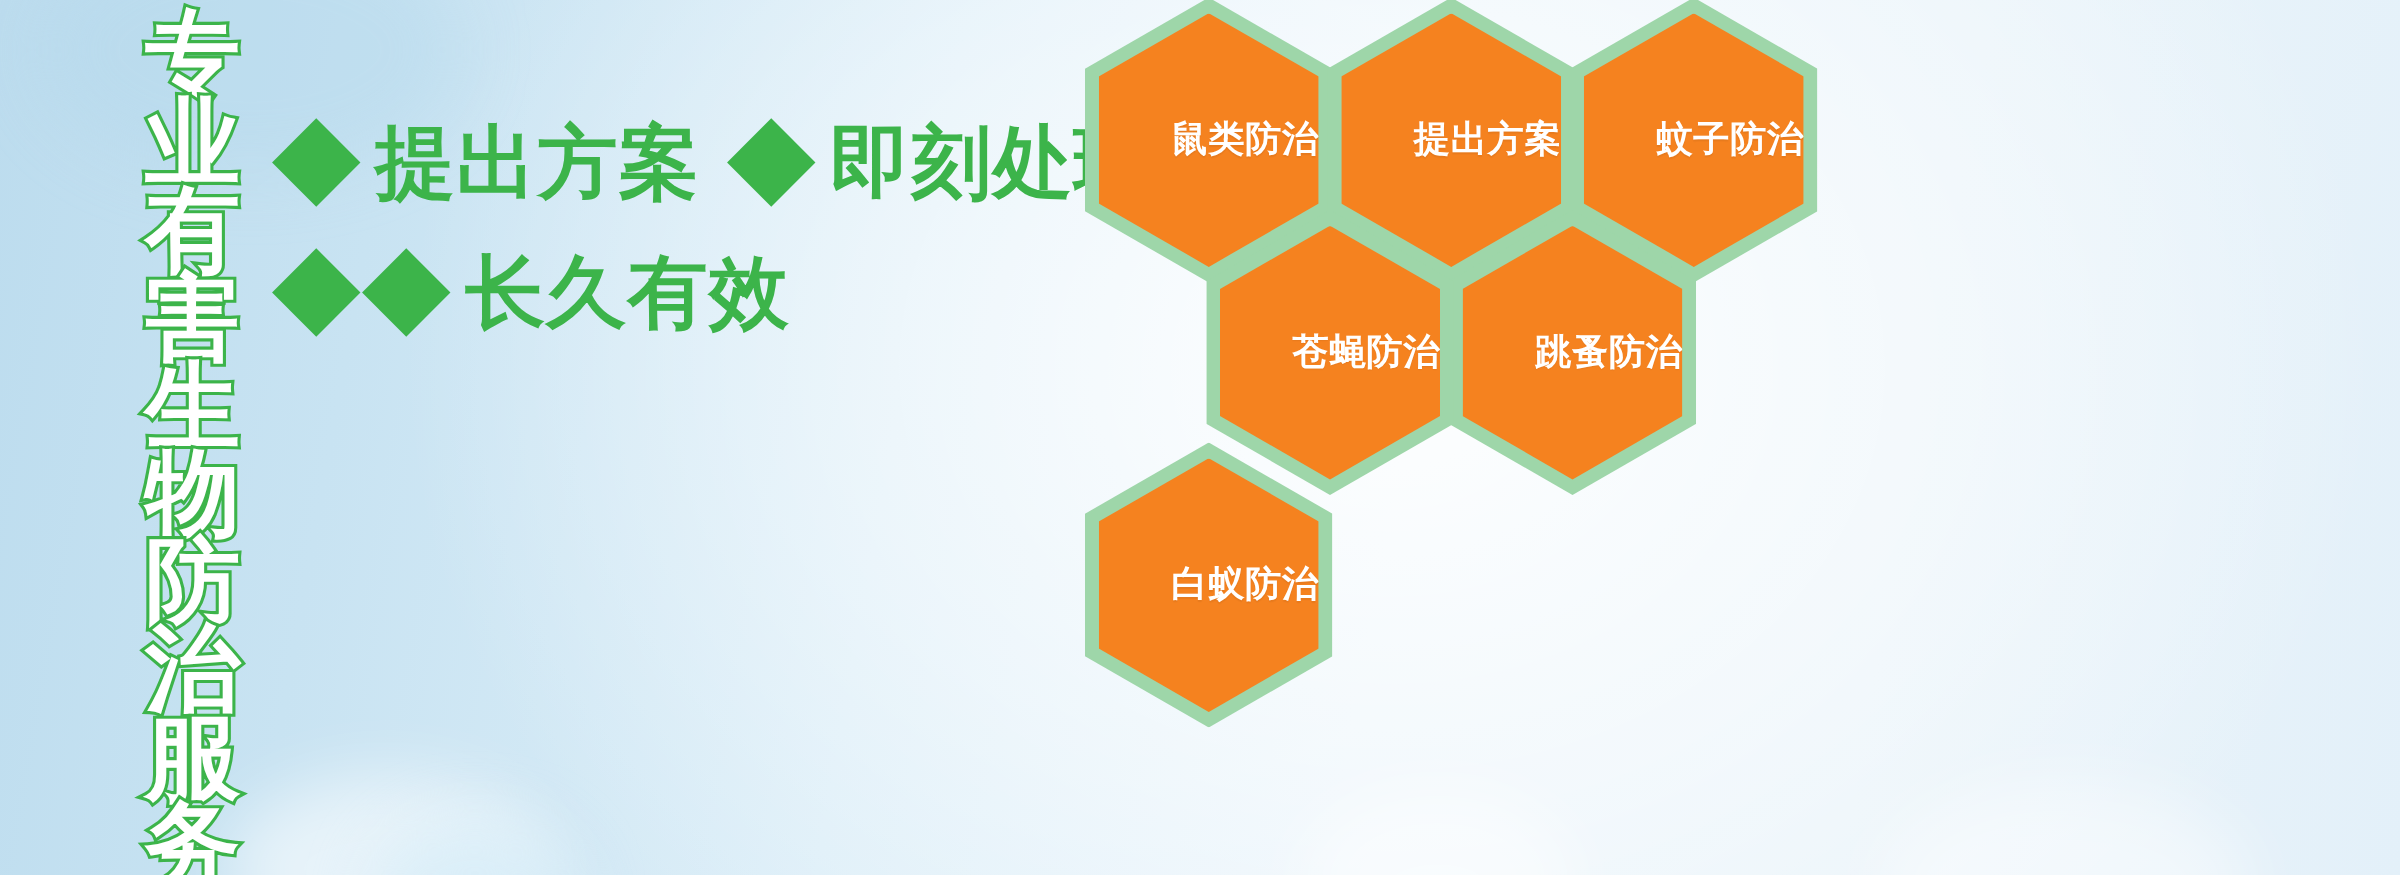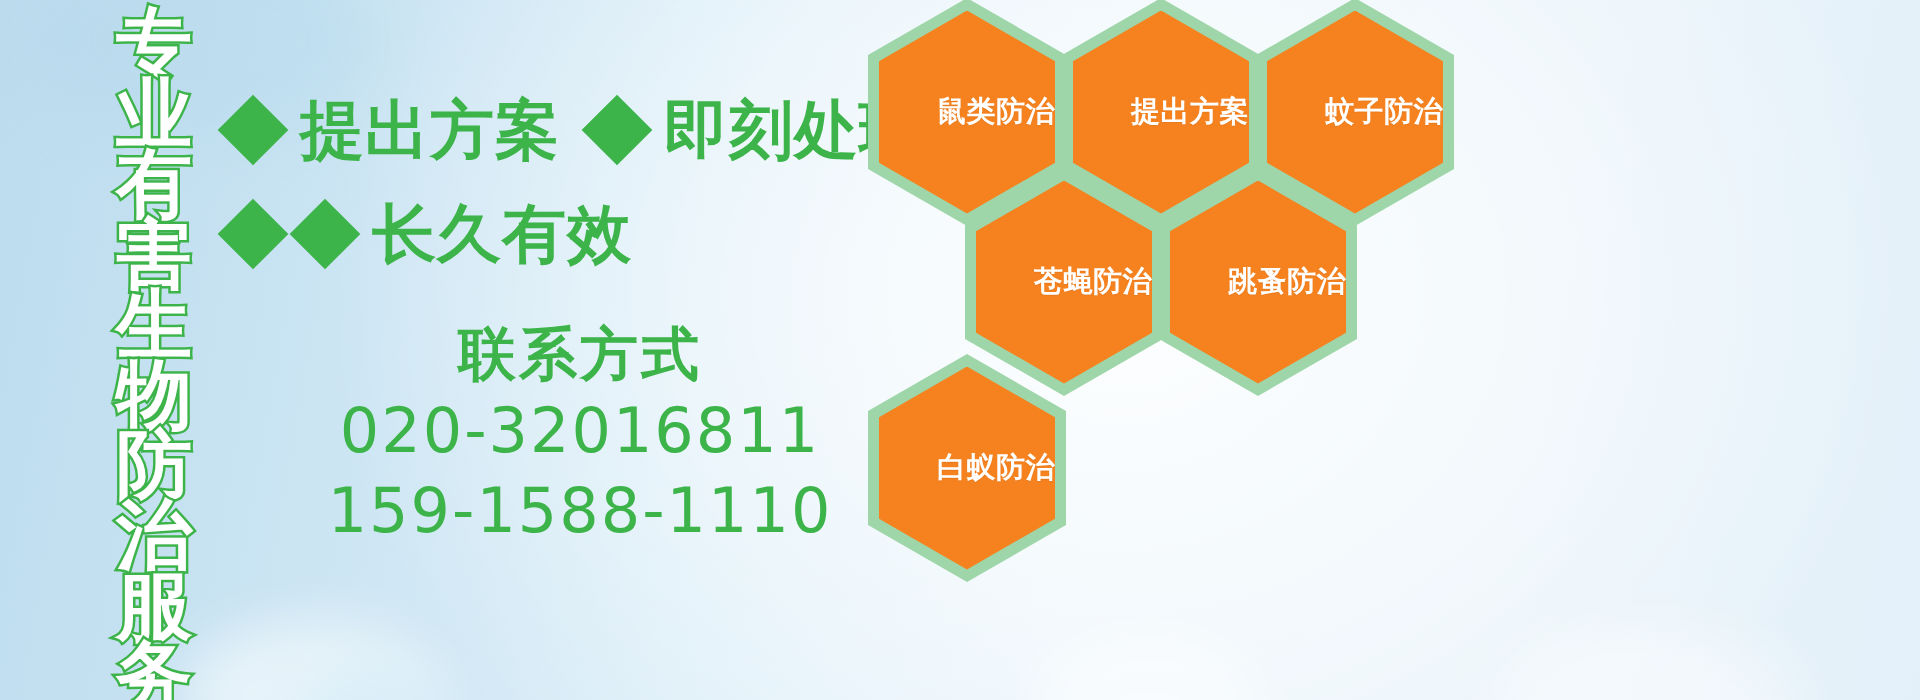--- a/index.html
+++ b/index.html
@@ -128,25 +128,20 @@
     </div>
 
     <div class="feature-row">
       <span class="diamond"></span>
       <span class="diamond"></span>
       <span class="feature-text">长久有效</span>
     </div>
 
   </div>
 
-  <div id="contact">
-    <div id="contact-title">联系方式</div>
-    <div class="phone">020-32016811</div>
-    <div class="phone">159-1588-1110</div>
-  </div>
 
   <div id="honeycomb">
 
     <div class="hex" style="left:6px;  top:10px;">
       <div class="hex-inner">
         <span class="hex-label">鼠类防治</span>
       </div>
     </div>
 
     <div class="hex" style="left:200px;top:10px;">

